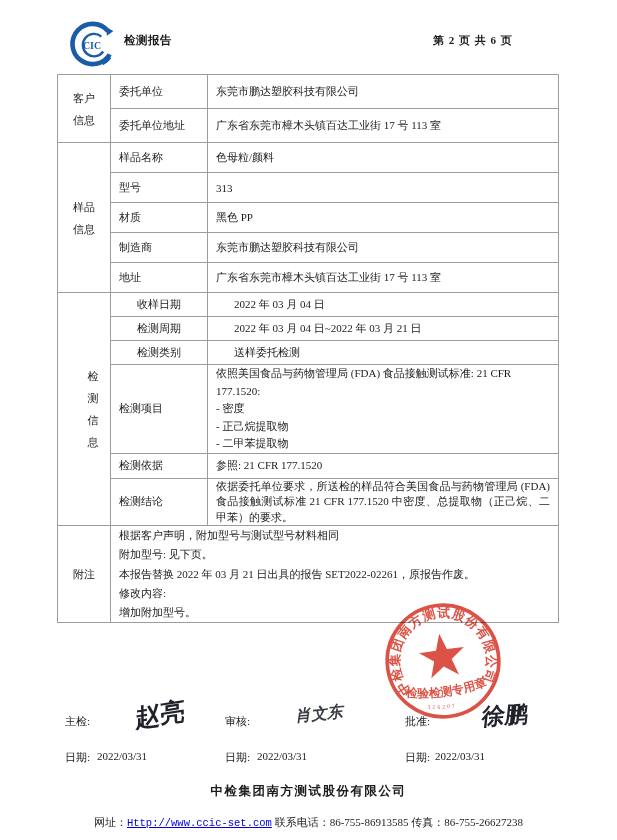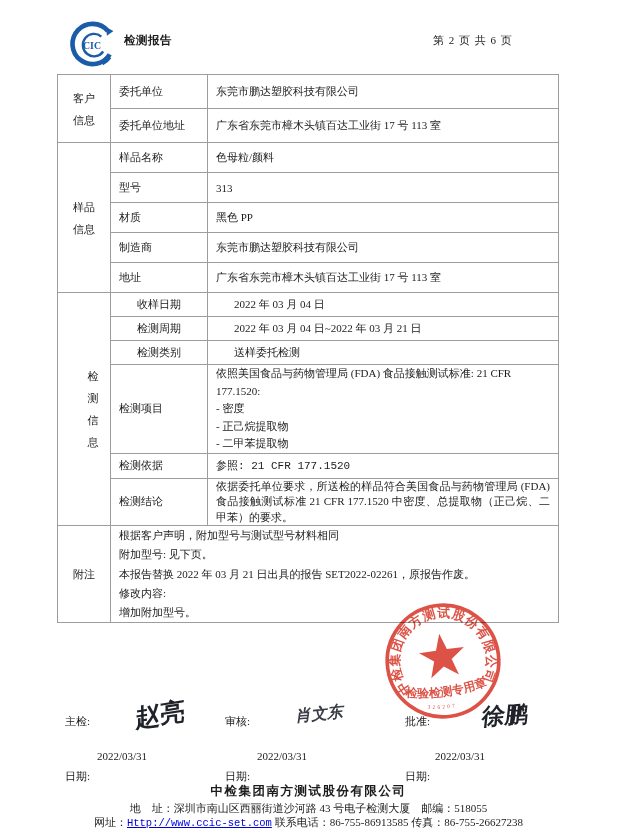--- a/index.html
+++ b/index.html
@@ -6,45 +6,45 @@
   body{
     width:617px;height:840px;background:#ffffff;position:relative;overflow:hidden;
     font-family:"Liberation Serif","DejaVu Serif",serif;color:#1c1c1c;
   }
   .page{position:absolute;inset:0;}
 
   
   .hdr-logo{position:absolute;left:64px;top:20px;width:56px;height:50px;}
   .hdr-title{position:absolute;left:124px;top:33px;font-size:11.5px;font-weight:bold;letter-spacing:.5px;}
   .hdr-no{position:absolute;left:224px;top:33px;font-size:11px;font-weight:bold;}
-  .hdr-page{position:absolute;left:433px;top:33px;font-size:11px;font-weight:normal;letter-spacing:1px;}
+  .hdr-page{position:absolute;left:433px;top:33px;font-size:11px;font-weight:bold;letter-spacing:1px;}
 
   
   table.report{
     position:absolute;left:57px;top:74px;width:501px;
     border-collapse:collapse;table-layout:fixed;font-size:11px;
   }
   table.report td{border:1px solid #9d9d9d;padding:0 8px;vertical-align:middle;overflow:hidden;}
   td.sec{text-align:center;padding:0;font-size:11px;}
   td.sec div{line-height:22px;}
   td.lbl{padding-left:10px;}
   td.val{padding-left:13px;}
   tr.h35 td{height:33px;}
   tr.h31 td{height:29px;margin-top:11px;}
   tr.h25 td{height:23px;padding-left:26px;}
   td.items{vertical-align:top;padding-top:5px;padding-bottom:4px;height:84px;margin-top:26px;}
   td.items div{line-height:17.5px;}
-  tr.hbasis td{height:24px;font-family:Liberation Mono, monospace;}
+  tr.hbasis td{height:24px;}
   td.concl{height:45px;line-height:15.5px;text-align:justify;padding-top:2px;padding-bottom:2px;}
   td.notes{vertical-align:top;height:88px;padding-top:5px;line-height:19.3px;}
 
   
   .sig-area{position:absolute;left:57px;top:696px;width:501px;height:80px;font-size:11px;}
   .sig-label{position:absolute;top:18px;}
-  .date-label{position:absolute;top:54px;margin-top:19px;}
+  .date-label{position:absolute;top:54px;}
   .date-val{position:absolute;top:54px;width:120px;text-align:left;}
   .sig{
     position:absolute;color:#20222a;font-family:"DejaVu Sans","Liberation Sans",sans-serif;
     font-weight:600;white-space:nowrap;
   }
   .sig-1{left:48px;top:2px;width:110px;font-size:25px;transform:rotate(-9deg) skewX(-8deg);text-align:center;}
   .sig-2{left:208px;top:8px;width:110px;font-size:16px;transform:rotate(-6deg) skewX(-14deg);text-align:center;color:#3a3d46;}
   .sig-3{left:392px;top:4px;width:112px;font-size:23px;transform:rotate(-4deg) skewX(-10deg);text-align:center;z-index:6;}
 
   
@@ -196,18 +196,17 @@
         <textPath href="#bannerArc" startOffset="3">检验检测专用章</textPath>
       </text>
       <path id="serialArc" d="M 46 119 Q 70 125 94 119" fill="none"></path>
       <text font-size="6" letter-spacing="2.5" fill="#d83a2c">
         <textPath href="#serialArc">326207</textPath>
       </text>
     </g>
   </svg>
 
   <div class="foot f-company">中检集团南方测试股份有限公司</div>
-  <div class="foot f-addr">地　址：深圳市南山区西丽街道沙河路 43 号电子检测大厦　邮编：518055</div>
   <div class="foot f-web">
     <span>网址：</span><a href="#">Http://www.ccic-set.com</a><span> 联系电话：86-755-86913585  传真：86-755-26627238</span>
   </div>
 
 </div>
 
 </body></html>

